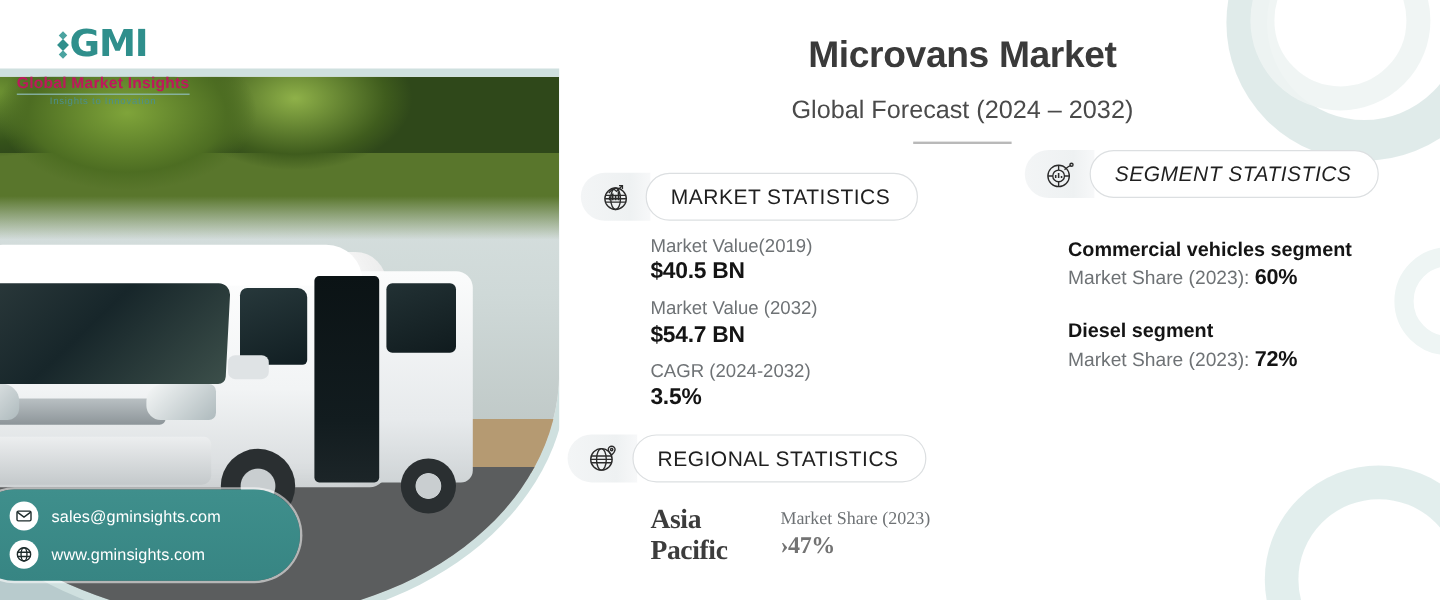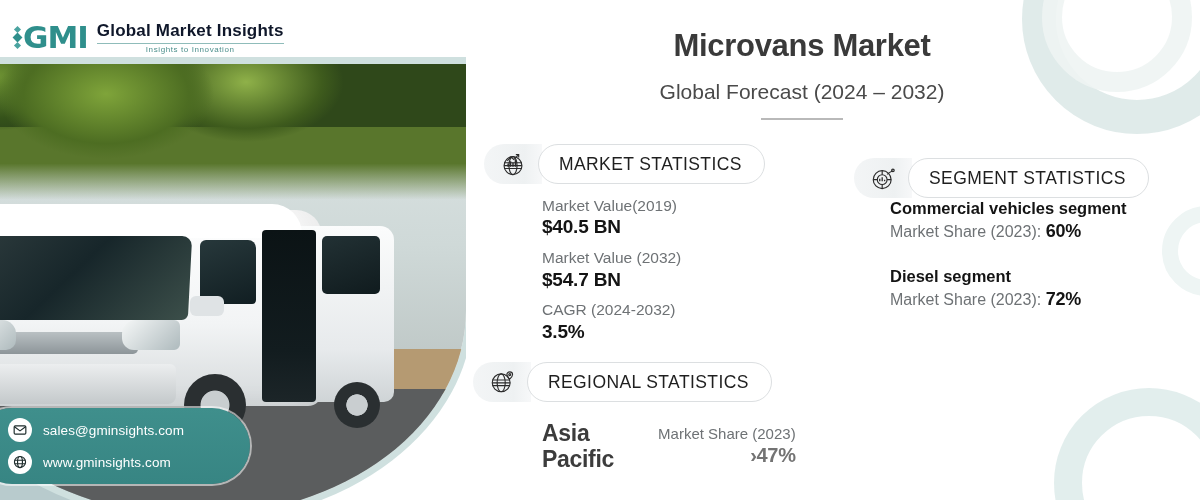--- a/index.html
+++ b/index.html
@@ -220,38 +220,39 @@
     width: 748px; height: 500px;
   }
 
   #brand {
     position: absolute;
     left: -438px; top: 22px;
     display: flex;
     align-items: center;
     gap: 9px;
     z-index: 7;
+    flex-direction: column;
   }
   .gmi-mark { display: flex; align-items: center; gap: 2px; }
   .gmi-diamonds { display: flex; flex-direction: column; gap: 2px; }
   .dmd { width: 7px; height: 7px; background: #2f8f8c; transform: rotate(45deg); }
   .dmd.sm { width: 5px; height: 5px; background: #4aa3a0; margin-left: 1px; }
   .gmi-letters {
     font-family: "DejaVu Sans", sans-serif;
     font-weight: bold;
     font-size: 31px;
     color: #2f8f8c;
     letter-spacing: -1px;
     line-height: 1;
   }
   .brand-words { display: flex; flex-direction: column; }
   .brand-main {
-    font-size: 17px;
-    font-weight: bold;
-    color: #0f172a;
+    font-size: 13px;
+    font-weight: bold;
+    color: #be185d;
     letter-spacing: .2px;
     line-height: 1.1;
   }
   .brand-rule { height: 1px; background: #8fbcba; margin: 2px 0 1px; }
   .brand-sub {
     font-size: 8px;
     color: #4c8f8c;
     letter-spacing: .6px;
     text-align: center;
   }
@@ -311,21 +312,21 @@
     border-radius: 20px;
     display: flex; align-items: center;
     font-size: 17.5px;
     letter-spacing: .4px;
     color: #1f1f1f;
     position: relative;
     z-index: 2;
   }
 
   #chip-market   { left: 28px;  top: 150px; }
-  #chip-segment  { left: 398px; top: 164px; }
+  #chip-segment  { left: 398px; top: 131px; font-style: italic; }
   #chip-regional { left: 17px;  top: 368px; }
 
   
   .stat-block { position: absolute; }
   #market-stats { left: 90px; top: 196px; }
   .stat-row { margin-bottom: 9px; }
   .stat-label {
     font-size: 15.5px;
     color: #6e7275;
     line-height: 1.25;
@@ -356,30 +357,31 @@
     font-size: 18px;
     letter-spacing: -.2px;
   }
 
   #regional-stats {
     position: absolute;
     left: 90px; top: 420px;
     display: flex;
     align-items: flex-start;
     gap: 44px;
+    font-family: Liberation Serif, serif;
   }
   #region-name {
     font-size: 23px;
     font-weight: bold;
     color: #3c3c3c;
     line-height: 1.14;
     letter-spacing: -.3px;
     white-space: pre-line;
   }
-  .region-right { padding-top: 4px; text-align: right; }
+  .region-right { padding-top: 4px; }
   #region-share-label {
     font-size: 15px;
     color: #6e7275;
     line-height: 1.3;
   }
   #region-share-value {
     font-size: 20px;
     font-weight: bold;
     color: #737373;
     letter-spacing: -.3px;

